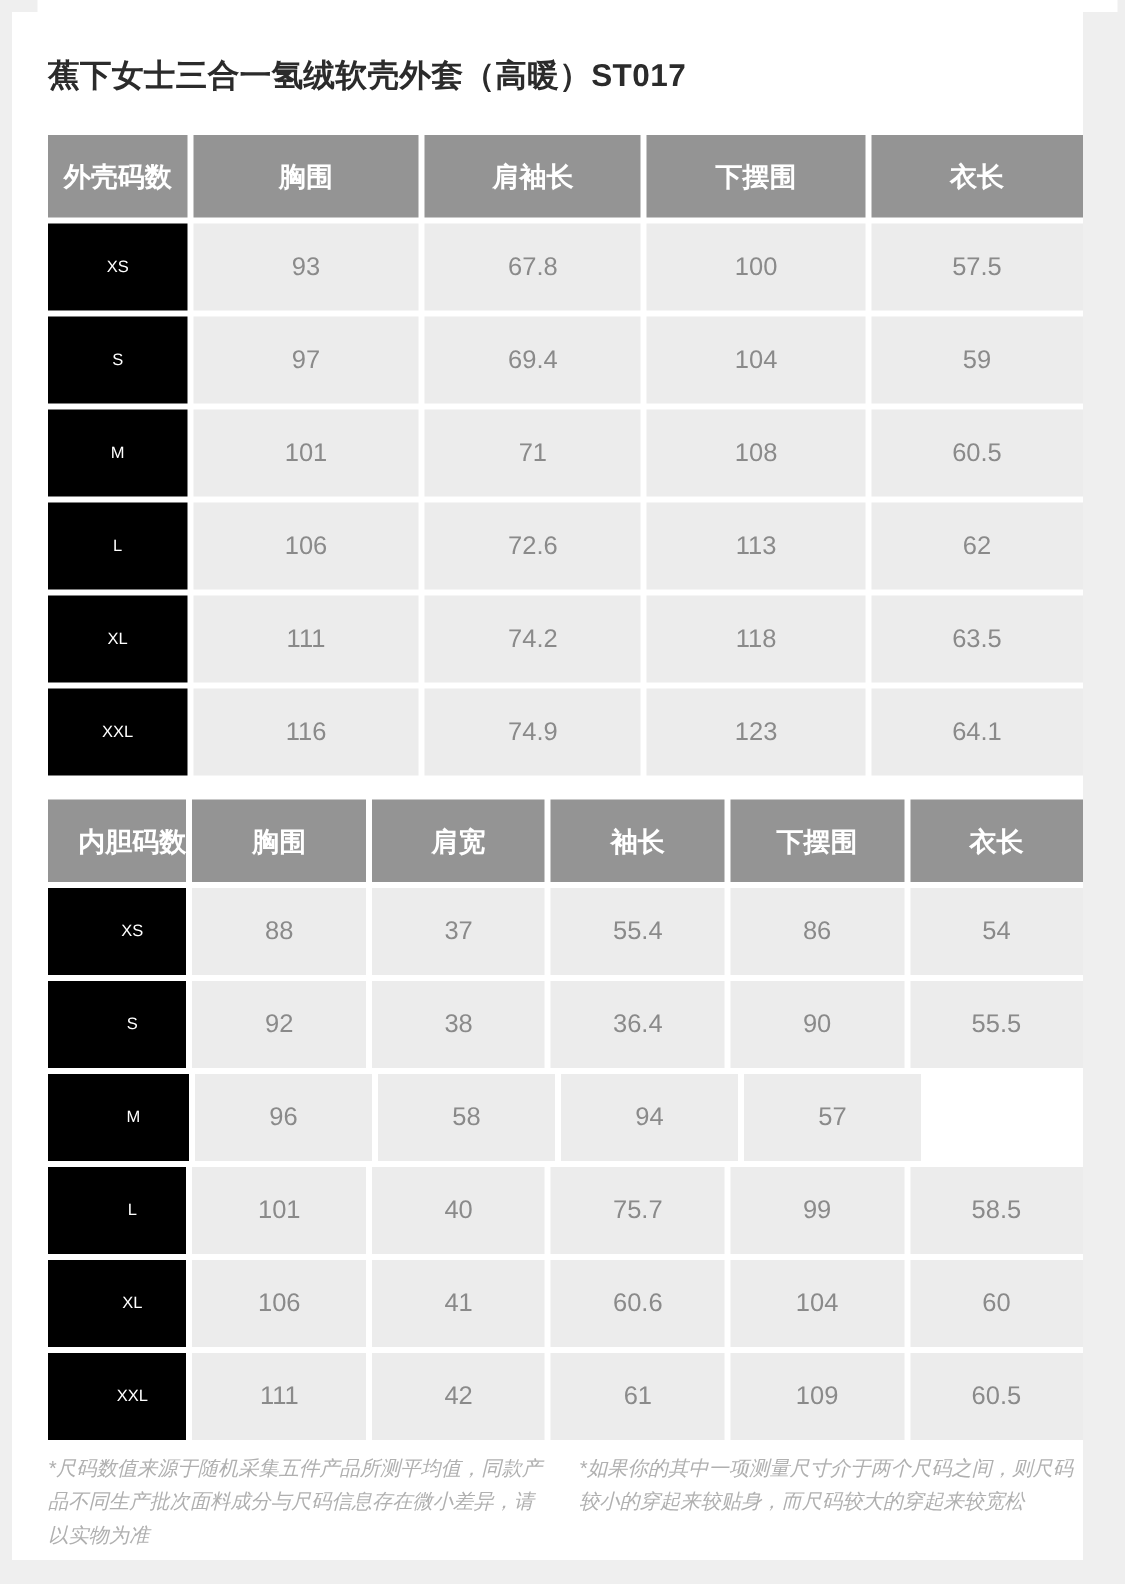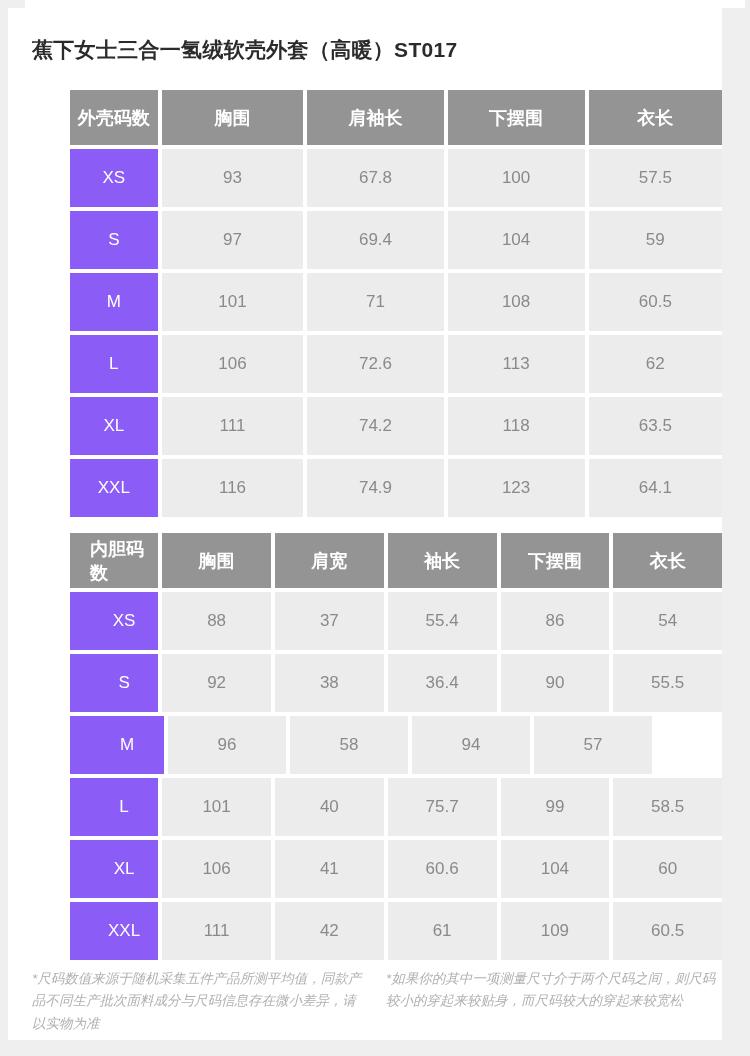--- a/index.html
+++ b/index.html
@@ -43,21 +43,20 @@
   .tables-wrap {
     position: absolute;
     left: 24px;
     top: 82px;
     width: 690px;
   }
   .size-table {
     display: flex;
     flex-direction: column;
     gap: 4px;
-    margin-left: 38px;
   }
   .table-gap {
     height: 16px;
   }
   .trow {
     display: flex;
     gap: 4px;
   }
   .cell {
     display: flex;
@@ -82,24 +81,24 @@
   .t2 .c5 { width: 118px; }
 
   .cell.header {
     background: #949494;
     color: #ffffff;
     font-weight: bold;
     font-size: 18px;
     height: 55px;
   }
   .cell.sizecol {
-    background: #8b5cf6;
+    background: #000000;
     color: #ffffff;
     font-weight: normal;
-    font-size: 17px;
+    font-size: 11px;
   }
   .cell.data {
     background: #ececec;
     color: #8a8a8a;
   }
   .footnotes {
     position: absolute;
     left: 24px;
     top: 960px;
     width: 690px;

